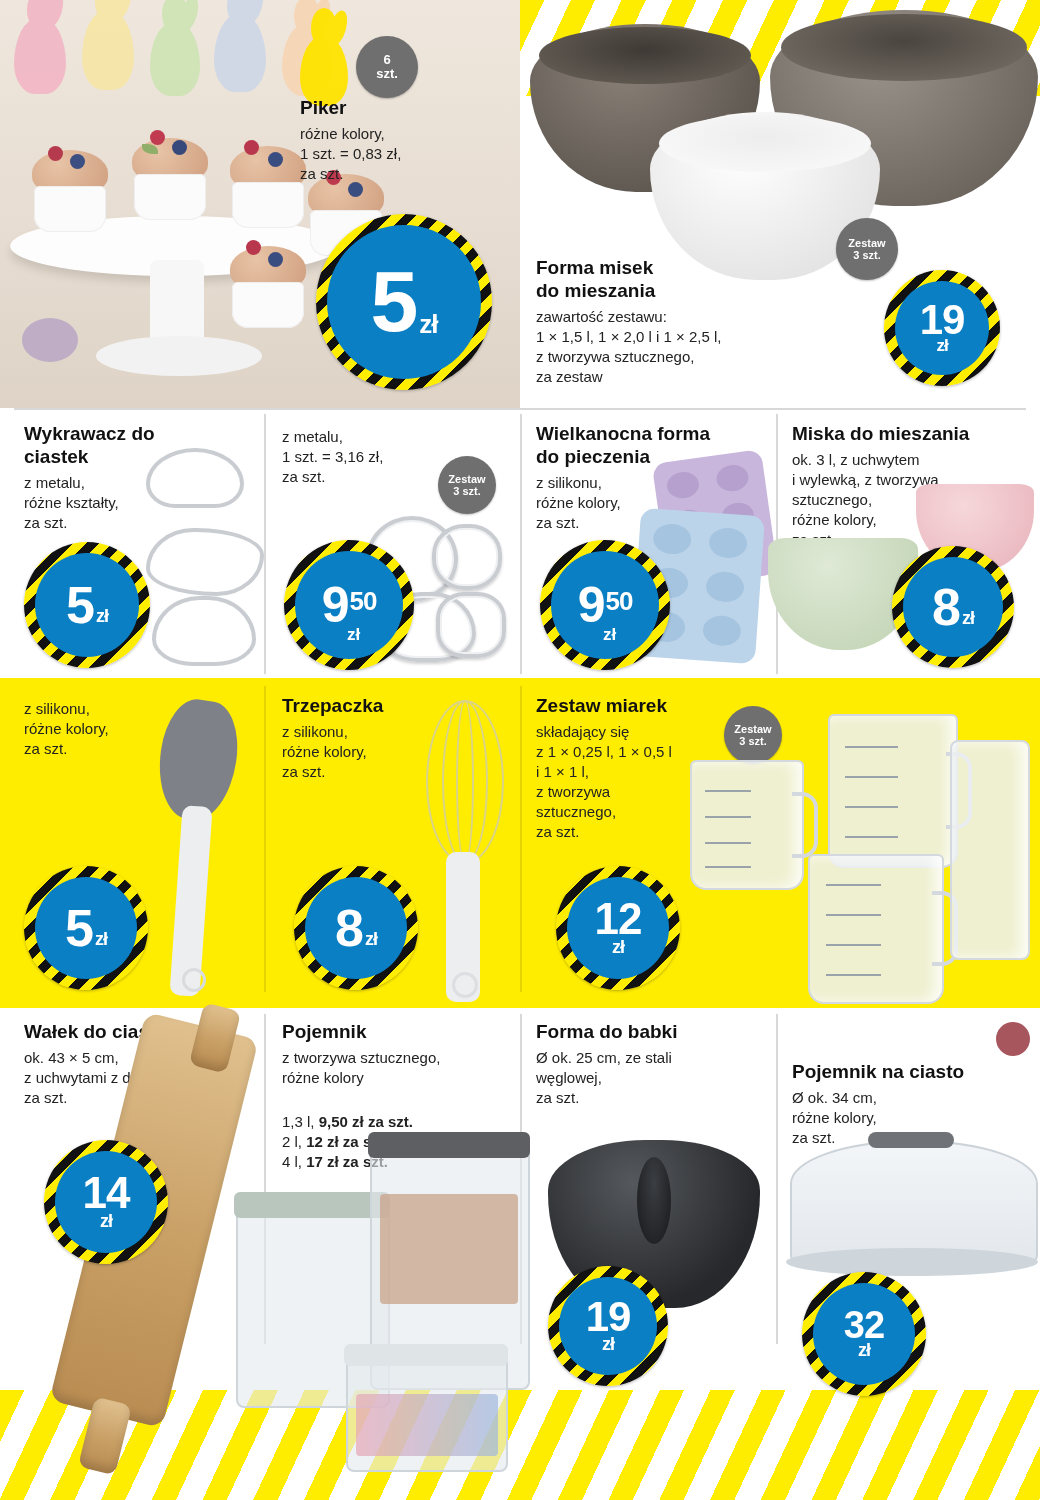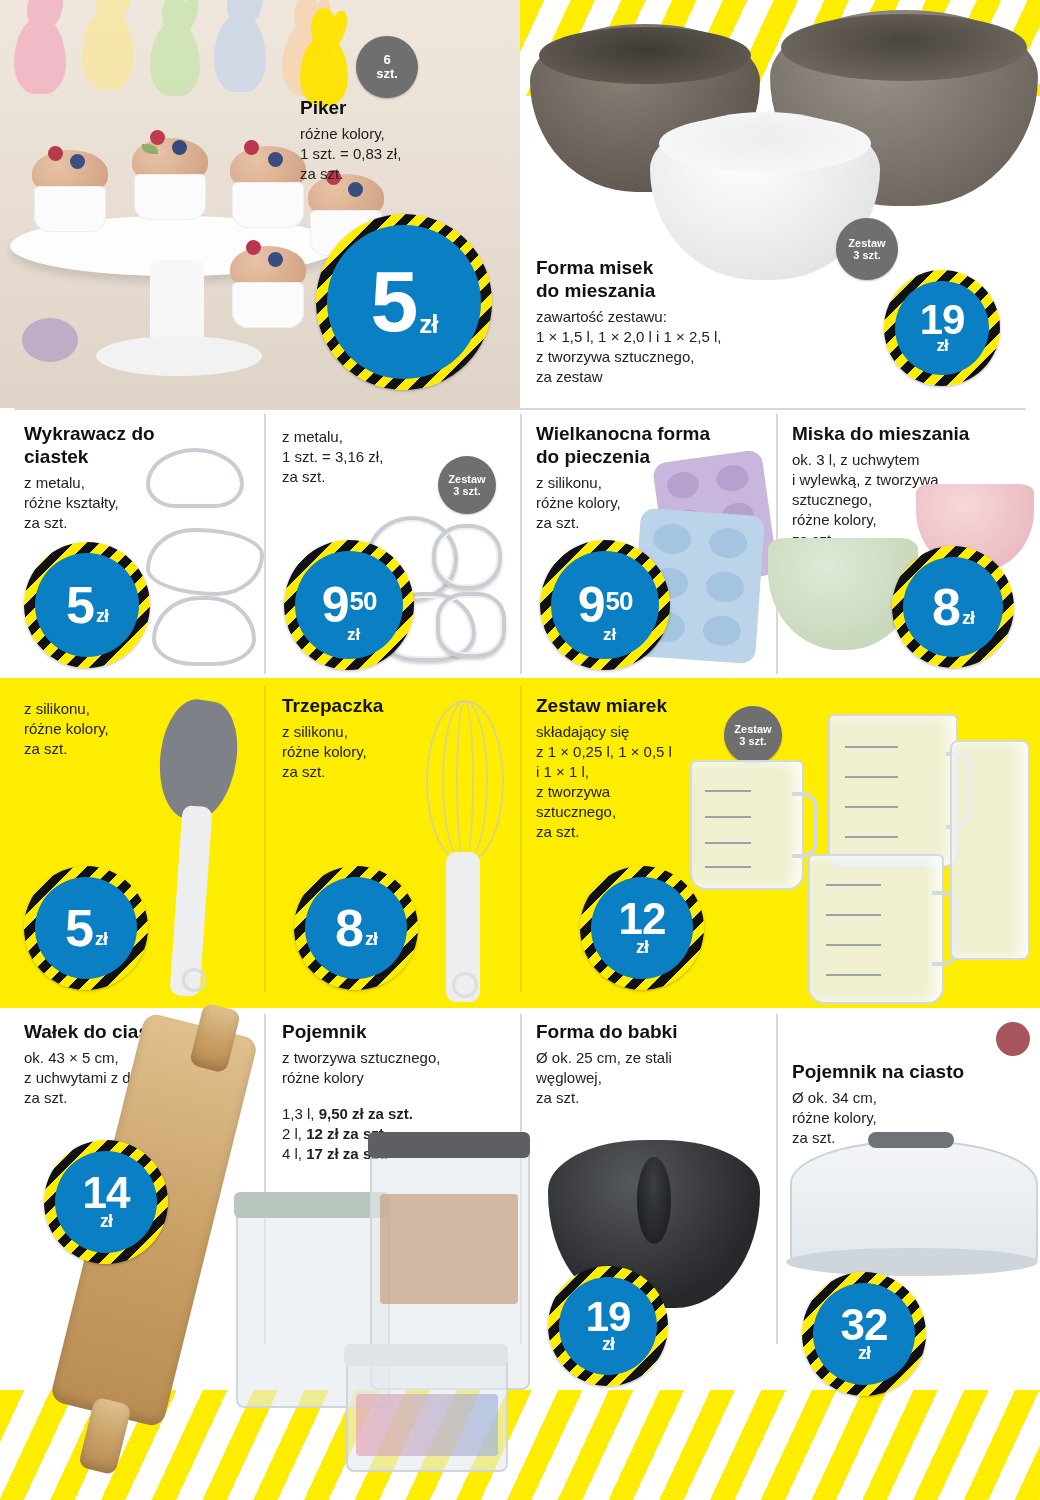--- a/index.html
+++ b/index.html
@@ -423,21 +423,21 @@
       <div class="mark" style="top:120px;"></div>
   </div>
   <div class="jug" style="left:808px;top:854px;width:132px;height:146px;">
     <div class="handle"></div>
     <div class="mark" style="top:28px;"></div>
       <div class="mark" style="top:58px;"></div>
     <div class="mark" style="top:88px;"></div>
       <div class="mark" style="top:118px;"></div>
   </div>
   <div class="jug" style="left:950px;top:740px;width:76px;height:216px;border-radius:8px;"></div>
-  <div class="badge stack" style="left:580px;top:866px;width:124px;height:124px;">
+  <div class="badge stack" style="left:556px;top:866px;width:124px;height:124px;">
     <div class="disc">
         <div class="pv">
       <span class="int" style="font-size:44px;">12</span>
       <span class="cur" style="font-size:18px;">zł</span>
     </div>
       </div>
   </div>
 
   <div class="divider-v" style="left:264px;top:1014px;height:330px;"></div>
   <div class="divider-v" style="left:520px;top:1014px;height:330px;"></div>
@@ -461,21 +461,21 @@
       <span class="cur" style="font-size:18px;">zł</span>
     </div>
       </div>
   </div>
 
   <div class="cell" style="left:282px;top:1020px;width:230px;">
     <div class="title">Pojemnik</div>
     <div class="desc">
       <div>z tworzywa sztucznego,</div>
       <div>różne kolory</div>
-      <div style="margin-top:16px;">
+      <div style="margin-top:24px;">
         <span>1,3 l,</span>
         <b>9,50 zł za szt.</b>
       </div>
       <div>
         <span>2 l,</span>
         <b>12 zł za szt.</b>
       </div>
       <div>
         <span>4 l,</span>
         <b>17 zł za szt.</b>
@@ -521,19 +521,19 @@
       <div>za szt.</div>
     </div>
   </div>
   <div class="dot-swatch" style="left:996px;top:1022px;width:34px;height:34px;background:#a8565d;"></div>
   <div class="cakebox" style="left:790px;top:1140px;width:244px;height:124px;"></div>
   <div class="lid" style="left:868px;top:1132px;width:86px;height:16px;background:#6f7276;border-radius:8px;"></div>
   <div class="obj" style="left:786px;top:1248px;width:252px;height:28px;border-radius:50%;background:#cfd6db;"></div>
   <div class="badge stack" style="left:802px;top:1272px;width:124px;height:124px;">
     <div class="disc">
         <div class="pv">
-      <span class="int" style="font-size:44px;">32</span>
+      <span class="int" style="font-size:38px;">32</span>
       <span class="cur" style="font-size:18px;">zł</span>
     </div>
       </div>
   </div>
 
 </div>
 
 </body></html>

